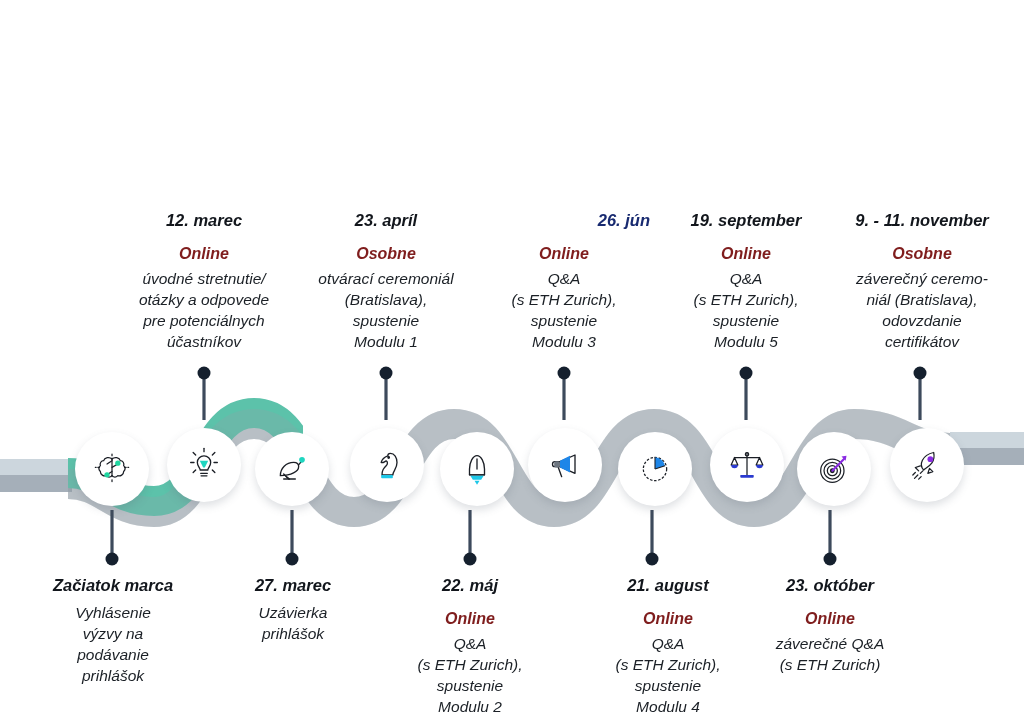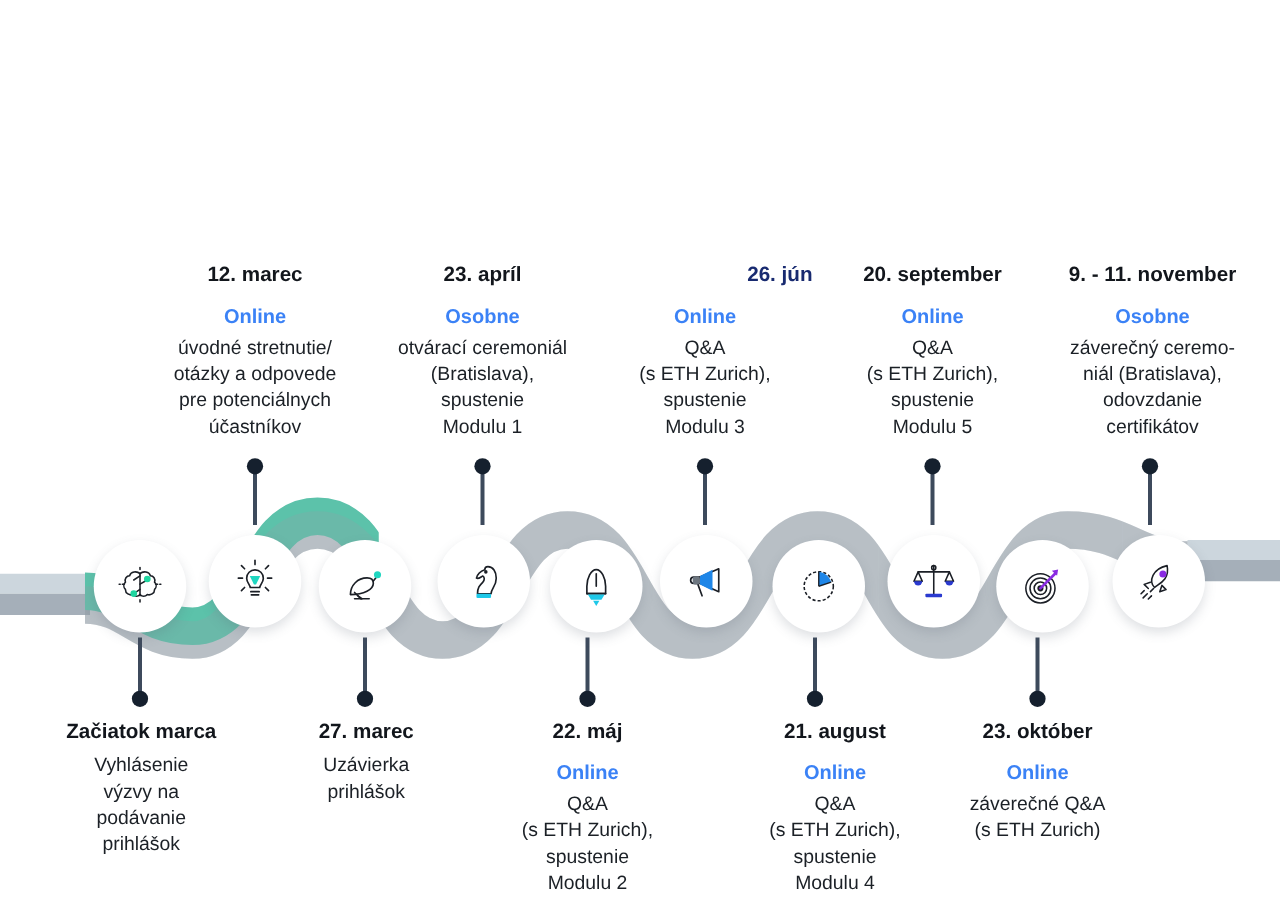--- a/index.html
+++ b/index.html
@@ -43,35 +43,36 @@
     box-shadow: 0 4px 9px rgba(90,100,115,0.20);
     display: flex; align-items: center; justify-content: center;
   }
   .icon-node svg { width: 40px; height: 40px; display: block; }
 
   
   .label-block {
     position: absolute;
     text-align: center;
     color: #12161c;
+    font-style: italic;
   }
   .lbl-date {
     font-size: 16.5px;
     font-weight: bold;
     line-height: 20px;
     color: #12161c;
     white-space: nowrap;
   }
   .lbl-date.accent { color: #182a70; text-align: right; }
   .lbl-mode {
     font-size: 16px;
     font-weight: bold;
     line-height: 21px;
     margin-top: 13px;
-    color: #3b82f6;
+    color: #7f1d1d;
     text-align: center;
   }
   .lbl-desc {
     font-size: 15.5px;
     font-weight: normal;
     line-height: 21px;
     color: #1b2026;
     white-space: pre-line;
   }
   .lbl-mode + .lbl-desc { margin-top: 4px; }
@@ -540,21 +541,21 @@
   <div class="label-block" style="left:478px; top:210px; width:172px; z-index:7">
     <div class="lbl-date accent">26. jún</div>
     <div class="lbl-mode">Online</div>
     <div class="lbl-desc">Q&amp;A
 (s ETH Zurich),
 spustenie
 Modulu 3</div>
   </div>
 
   <div class="label-block" style="left:658px; top:210px; width:176px; z-index:7">
-    <div class="lbl-date">20. september</div>
+    <div class="lbl-date">19. september</div>
     <div class="lbl-mode">Online</div>
     <div class="lbl-desc">Q&amp;A
 (s ETH Zurich),
 spustenie
 Modulu 5</div>
   </div>
 
   <div class="label-block" style="left:832px; top:210px; width:180px; z-index:7">
     <div class="lbl-date">9. - 11. november</div>
     <div class="lbl-mode">Osobne</div>

